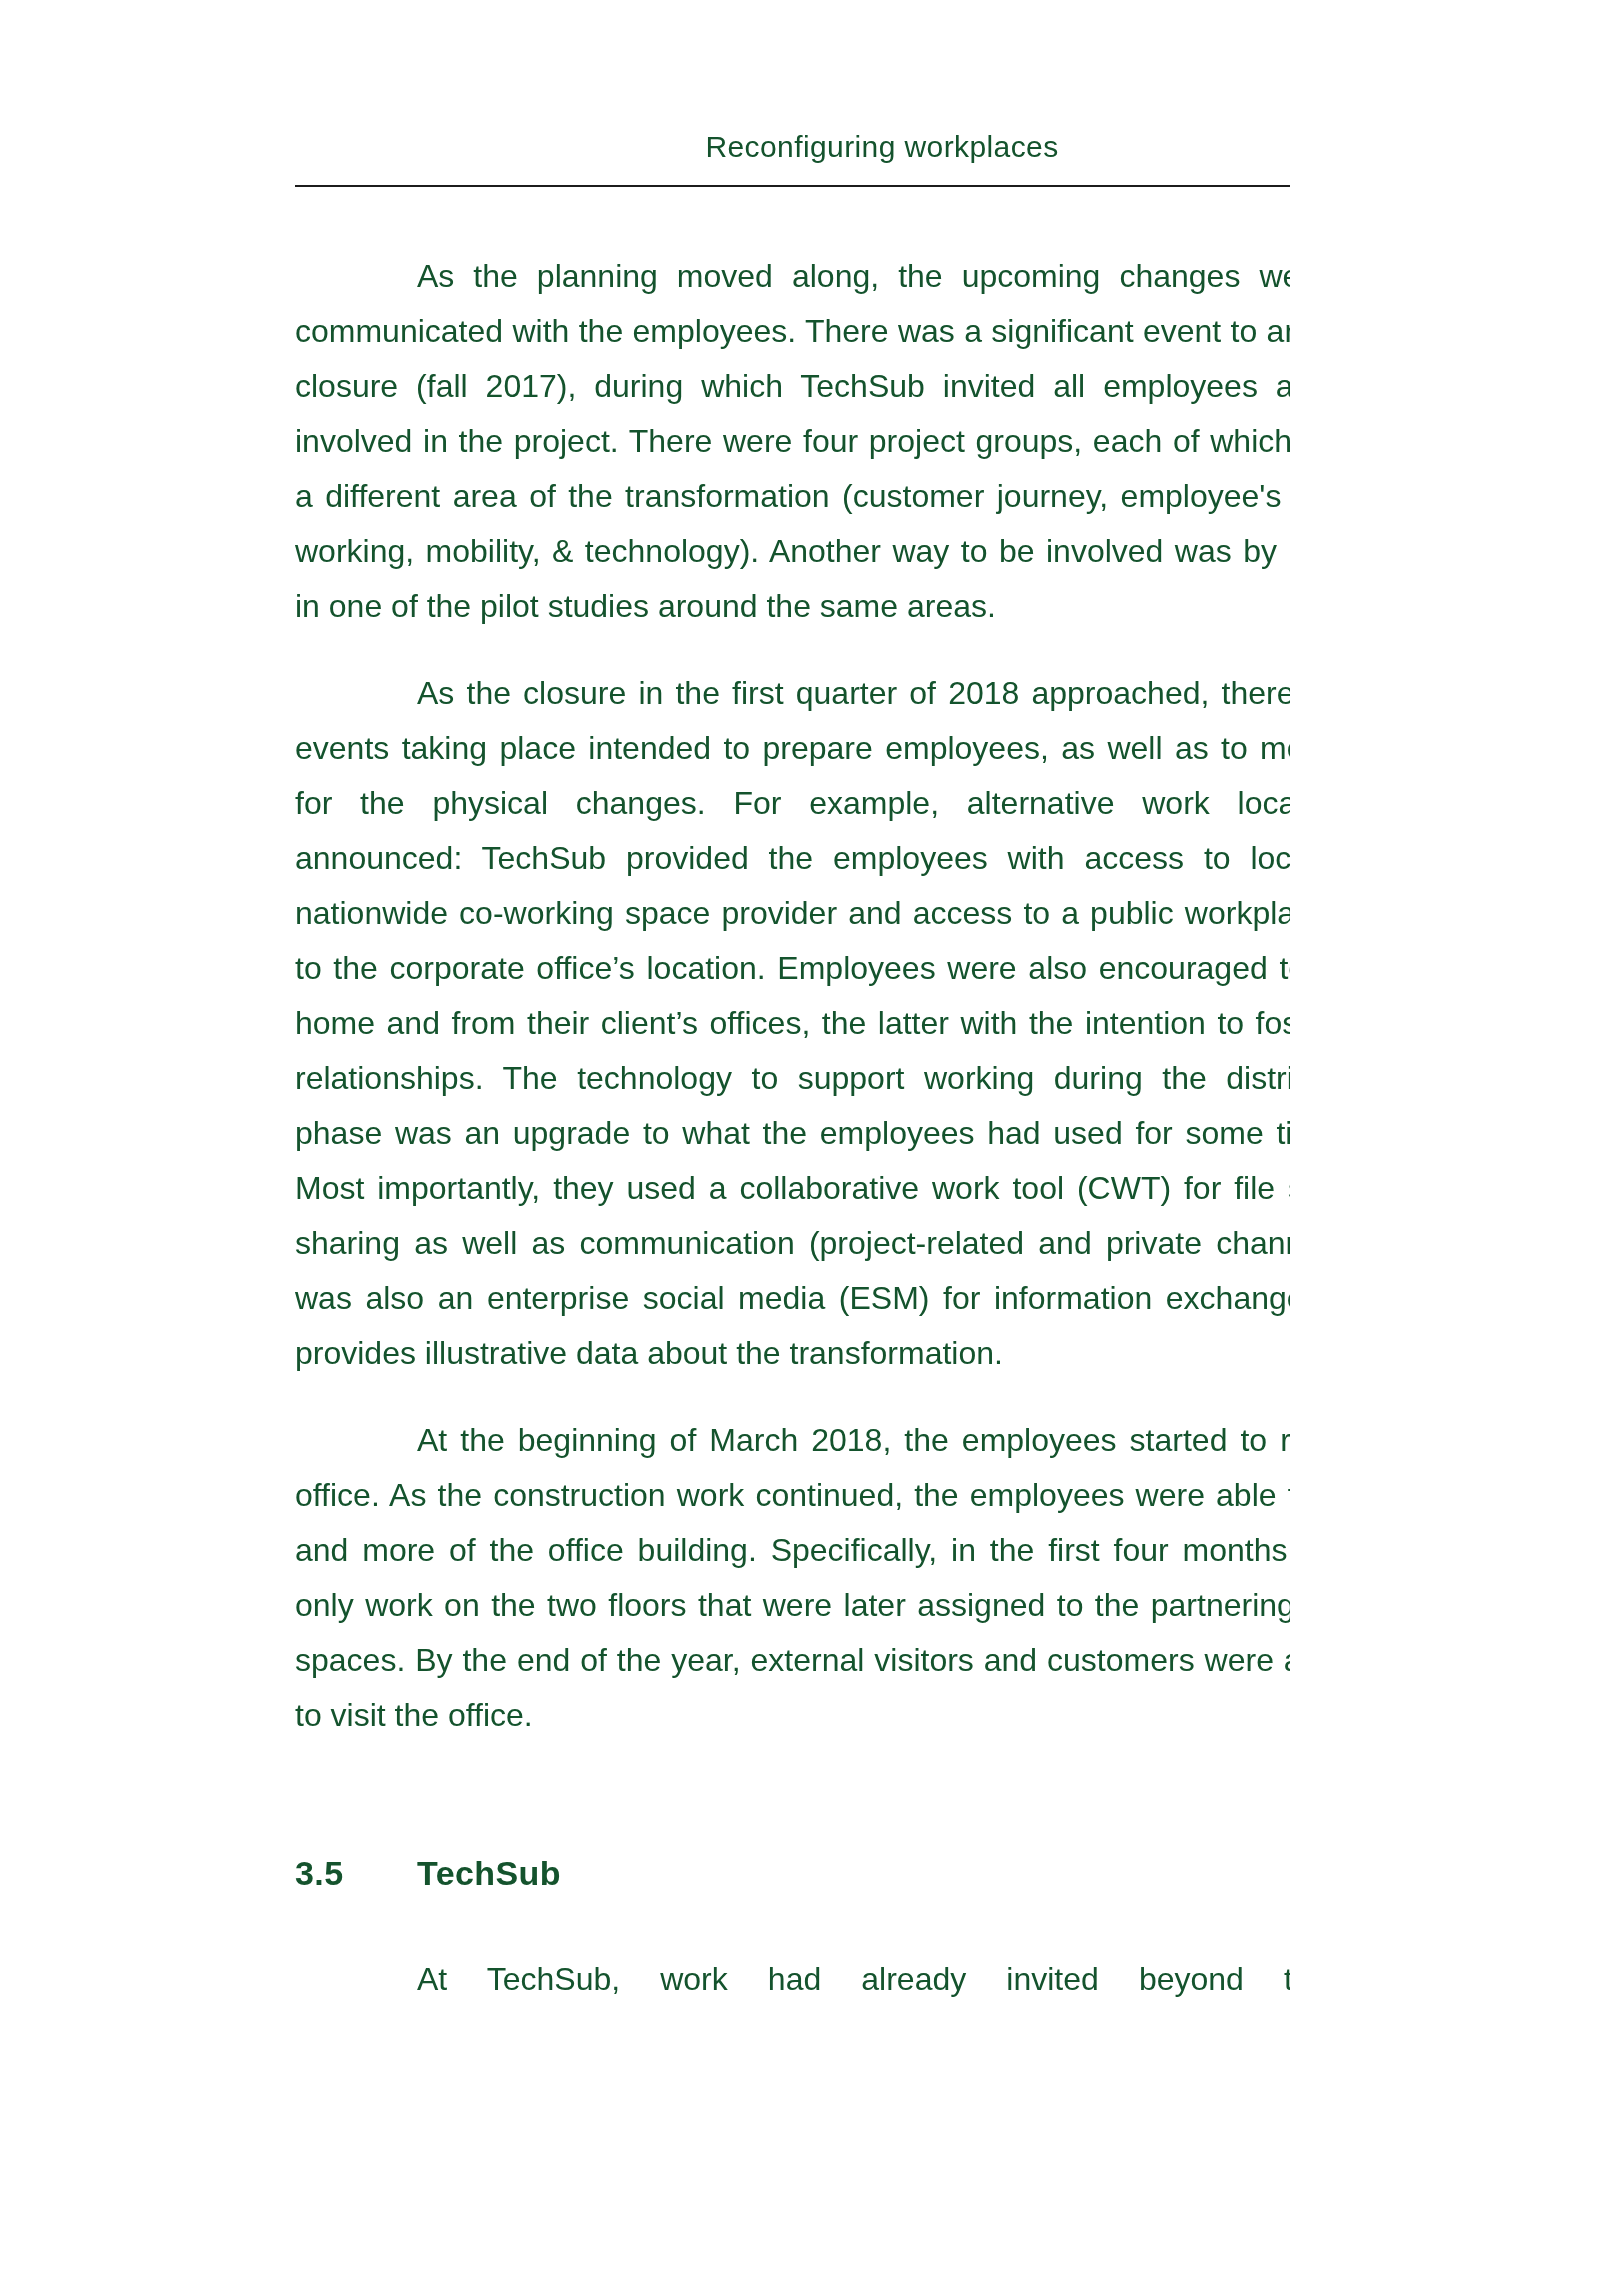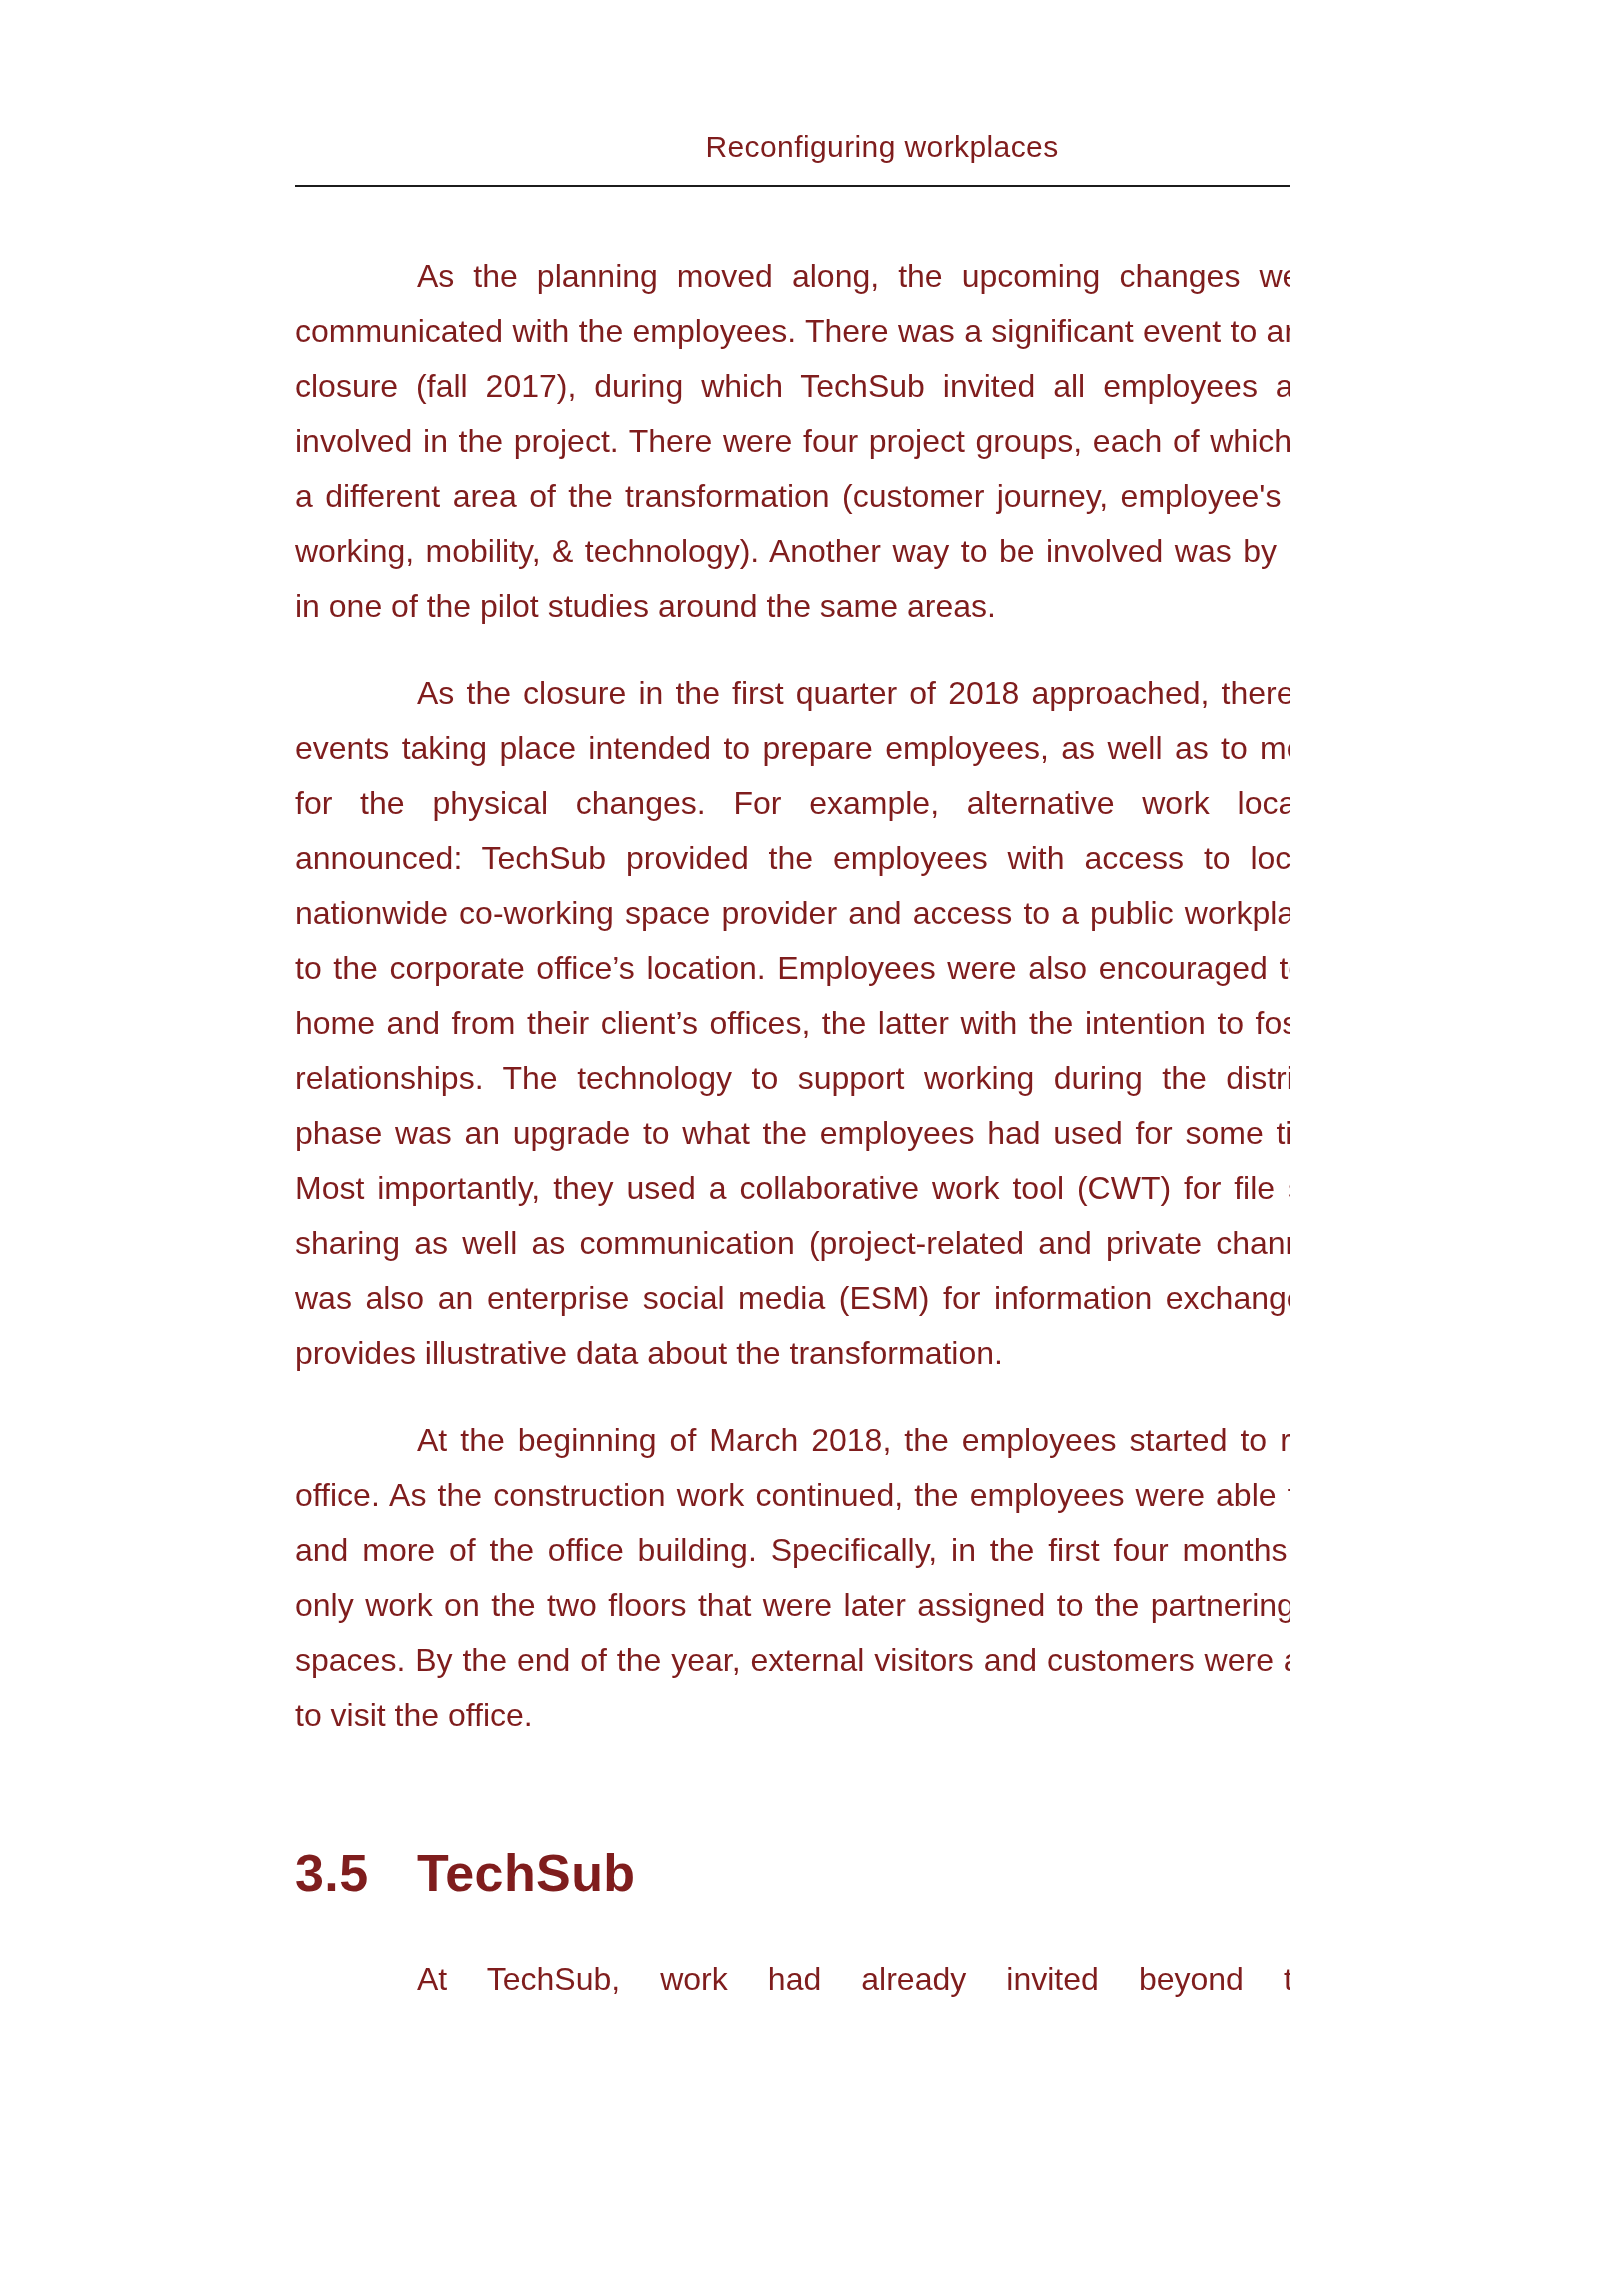--- a/index.html
+++ b/index.html
@@ -6,21 +6,21 @@
     margin: 0;
     padding: 0;
     background: #ffffff;
   }
   .page {
     position: relative;
     width: 1290px;
     height: 2284px;
     background: #ffffff;
     font-family: "Liberation Sans", sans-serif;
-    color: #7f1d1d;
+    color: #14532d;
     overflow: hidden;
     border-radius: 10px;
   }
   .content {
     position: absolute;
     left: 295px;
     top: 128px;
     width: 1174px;
   }
   .running-header {
@@ -44,21 +44,21 @@
     margin: 0 8px 32px 0;
     text-indent: 122px;
   }
   p.para.justify-last {
     text-align-last: justify;
     margin-bottom: 0;
   }
   .section-heading {
     display: flex;
     margin: 107px 0 56px 0;
-    font-size: 52px;
+    font-size: 34px;
     font-weight: bold;
     line-height: 46px;
     letter-spacing: 0.4px;
   }
   .section-number {
     width: 122px;
     flex: 0 0 122px;
   }
   .page-number {
     position: absolute;

